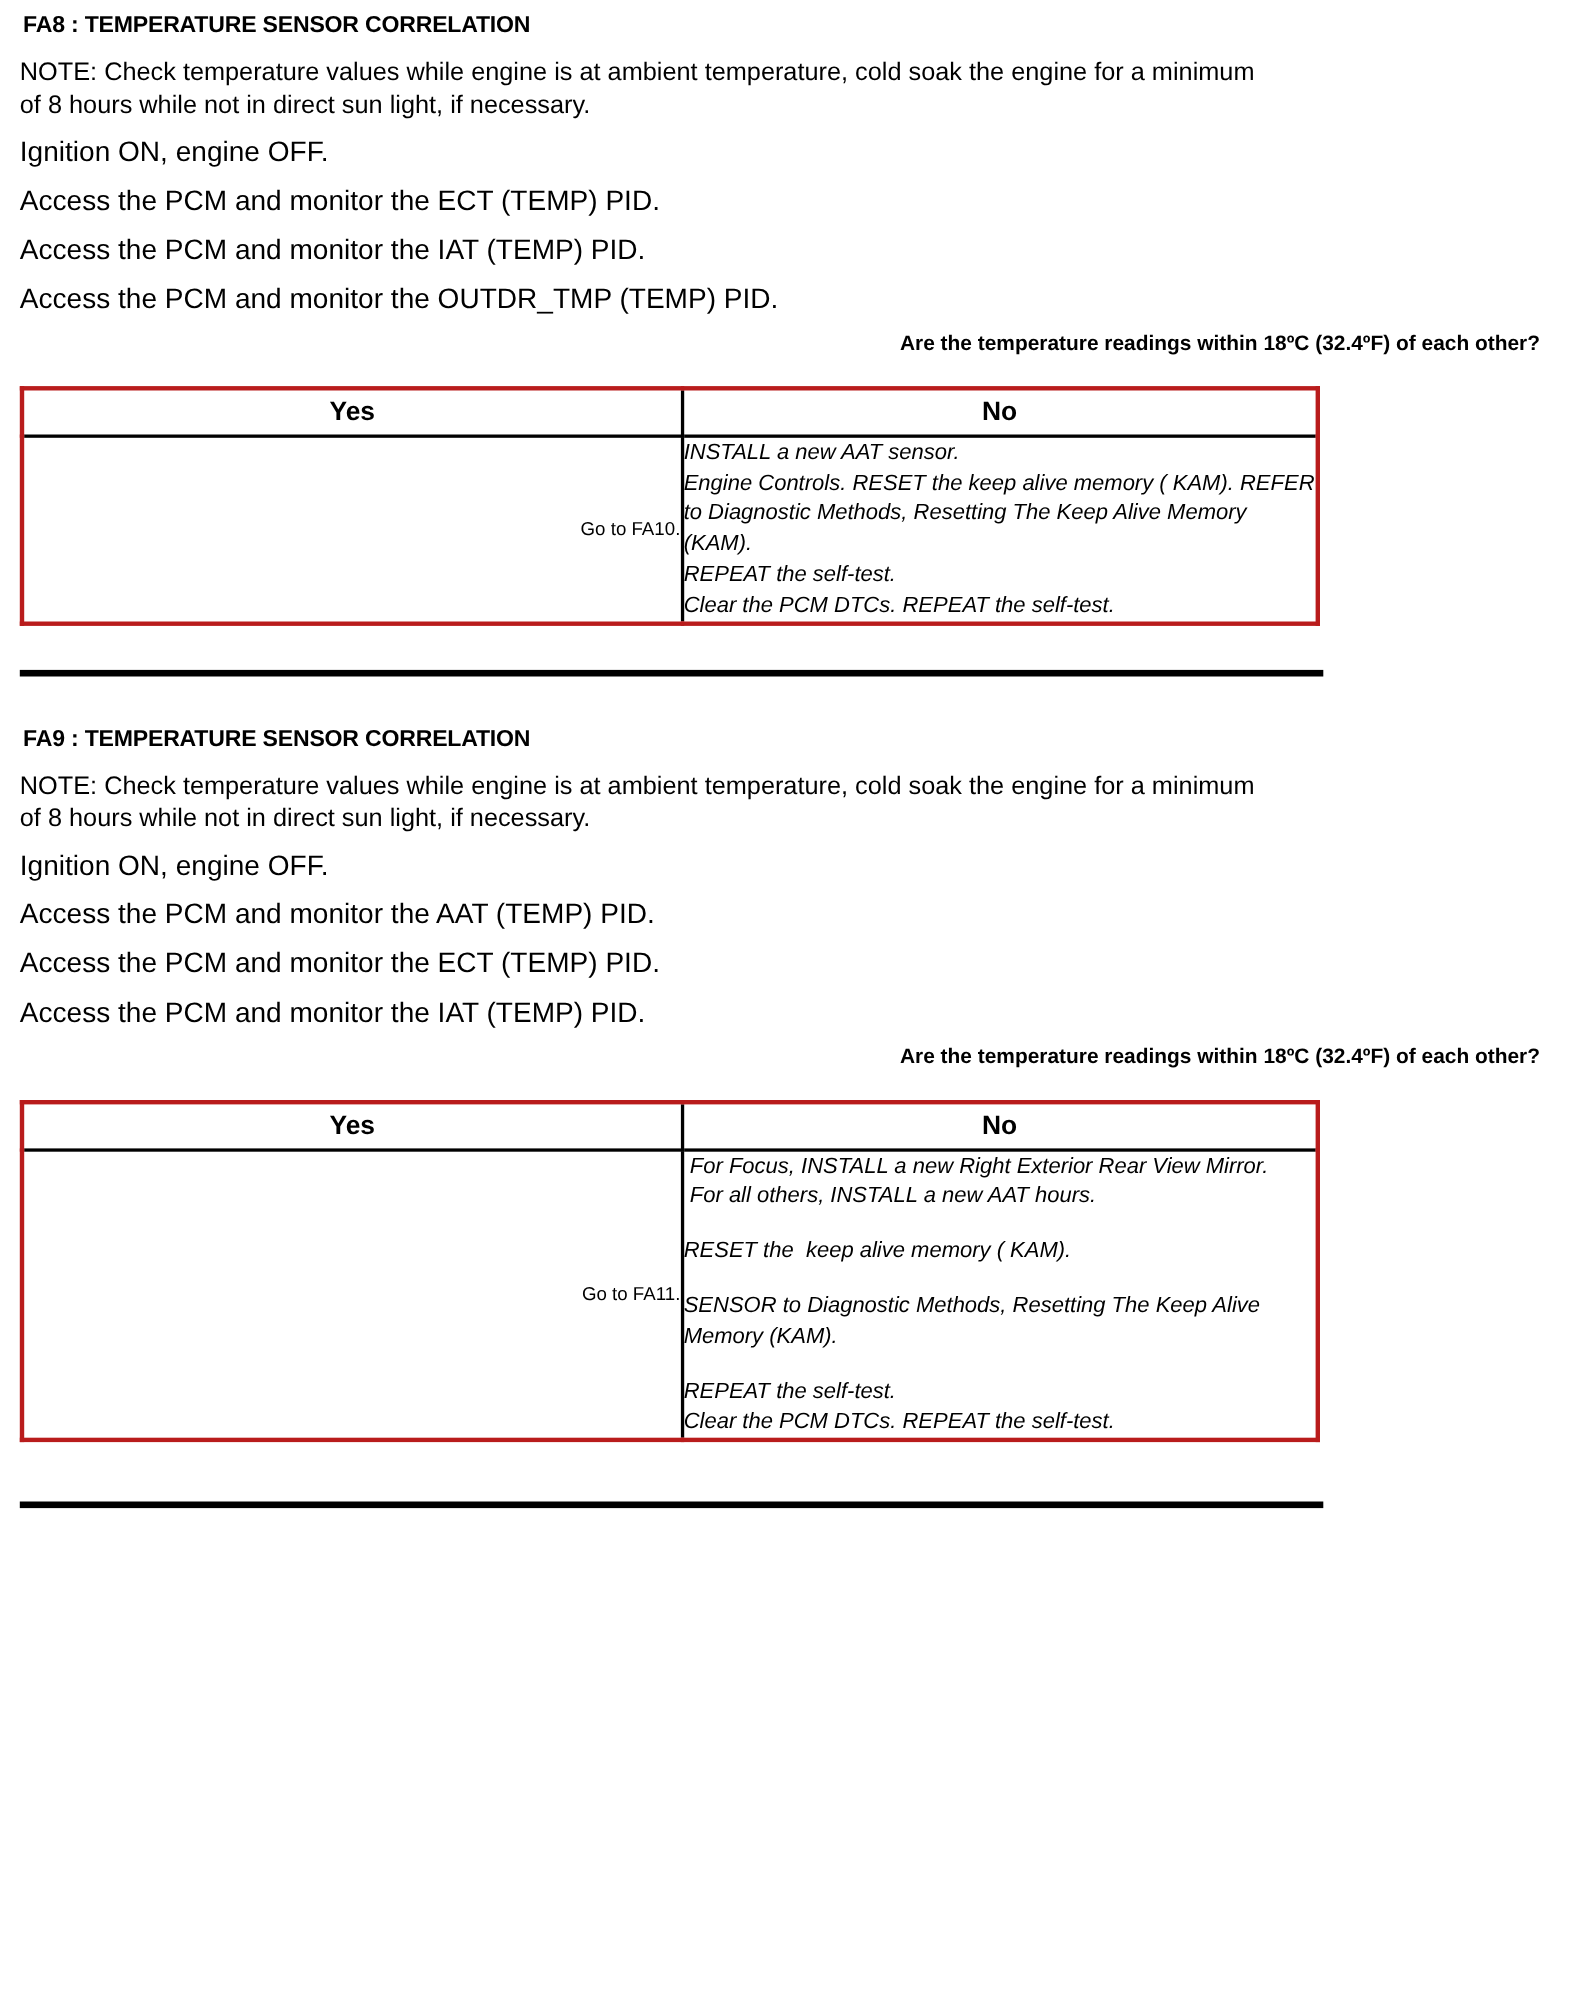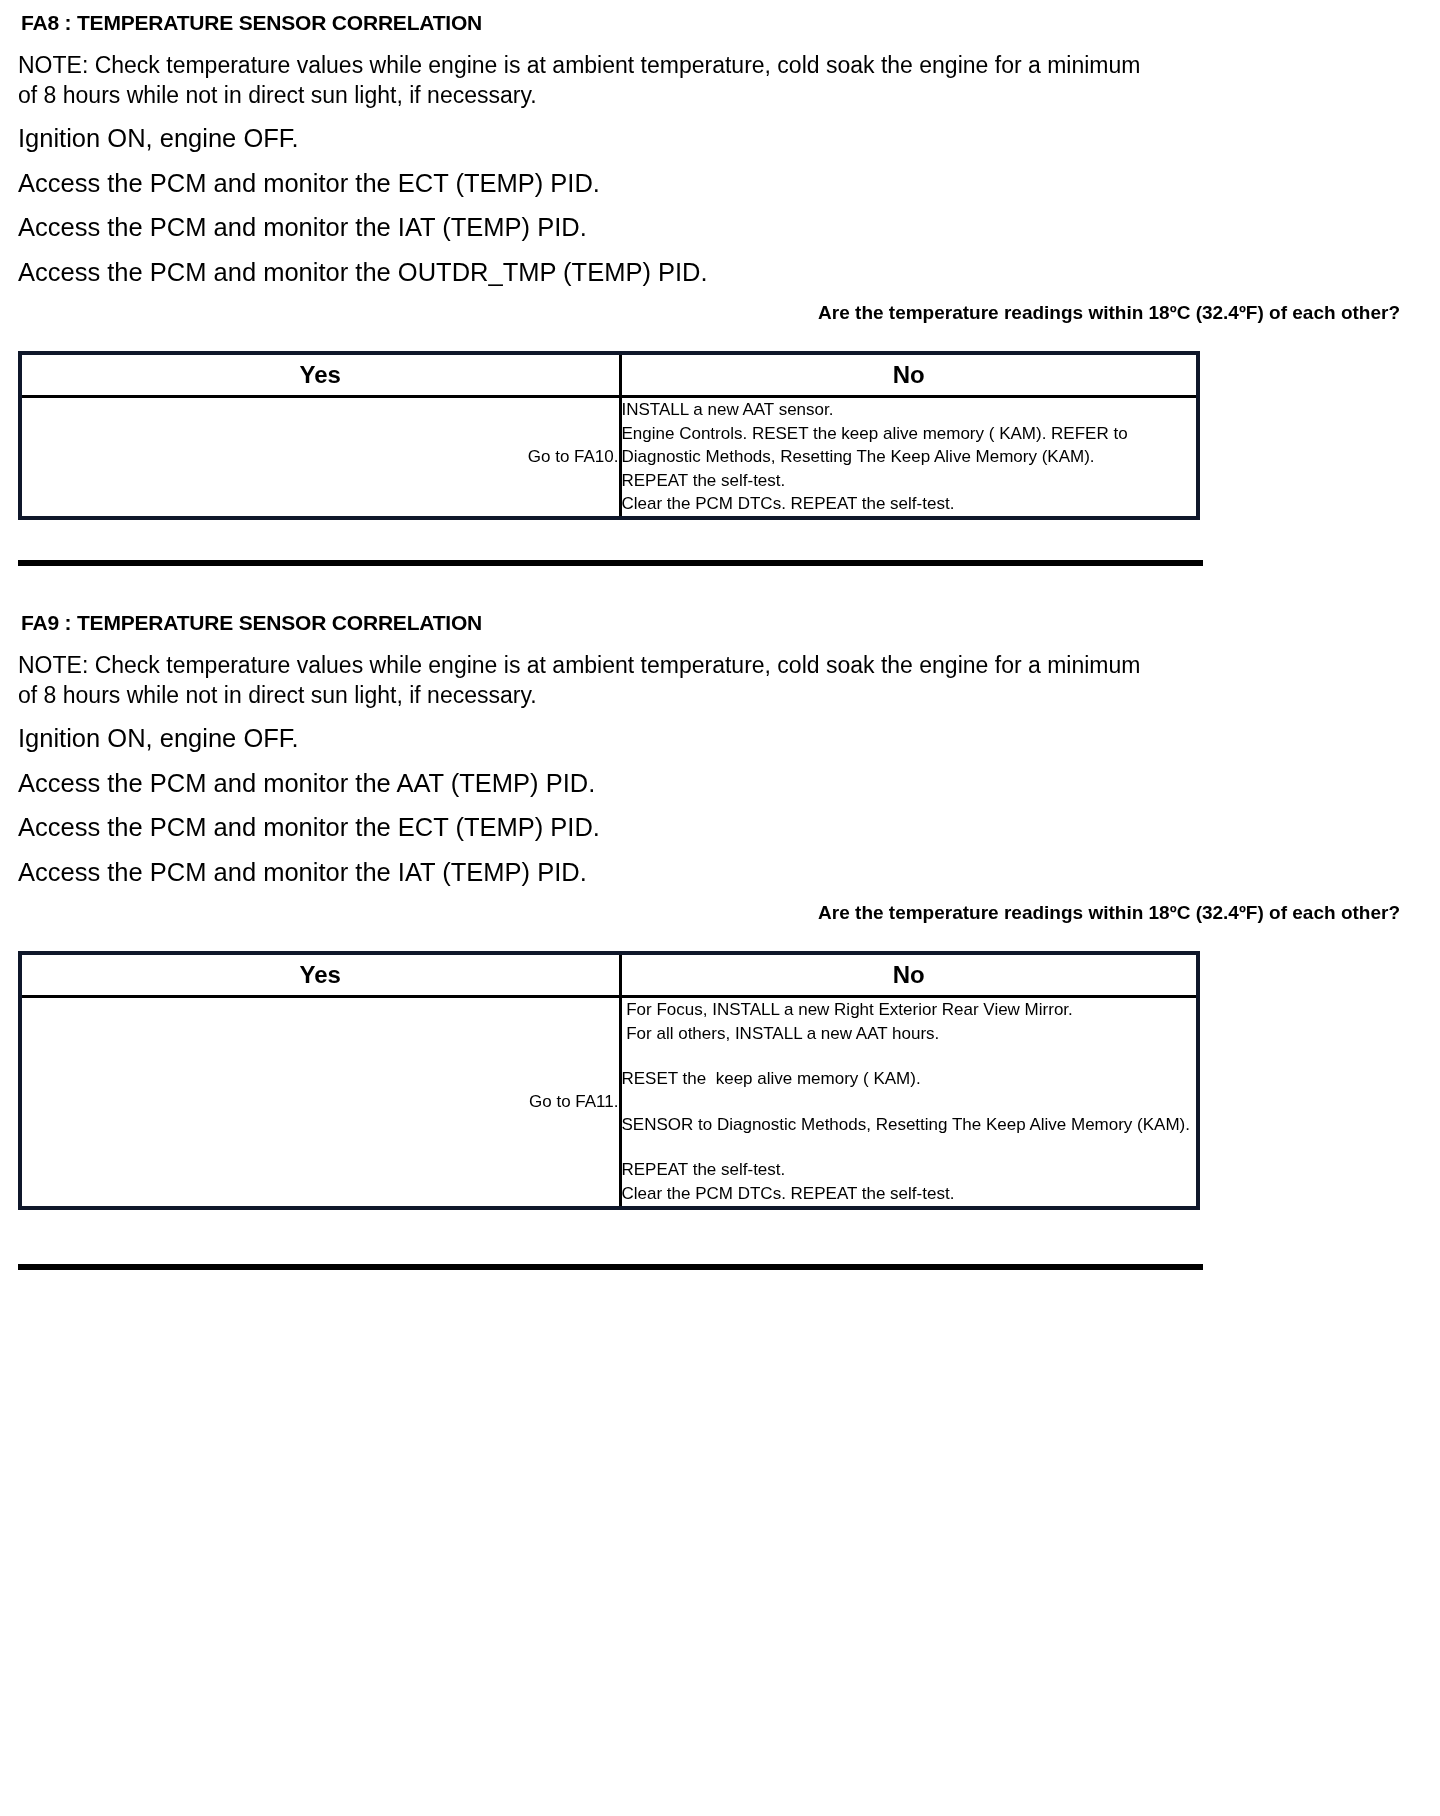--- a/index.html
+++ b/index.html
@@ -47,21 +47,21 @@
     font-weight: bold;
     line-height: 1.28;
     margin: 0 0 10px 0;
     text-align: right;
   }
   .decision-table {
     border-collapse: collapse;
     width: 1178px;
     margin-top: 26px;
     table-layout: fixed;
-    border: 4px solid #0f172a;
+    border: 4px solid #b91c1c;
   }
   .decision-table th,
   .decision-table td {
     border: 3px solid #000;
     vertical-align: middle;
     padding: 0;
   }
   .decision-table th {
     font-size: 24px;
     font-weight: bold;
@@ -74,23 +74,24 @@
   .cell-yes {
     text-align: right;
     font-size: 17px;
     vertical-align: middle;
   }
   .cell-no {
     vertical-align: top;
     padding: 6px 6px 6px 10px;
   }
   .no-line {
-    font-size: 17px;
+    font-size: 20px;
     line-height: 1.39;
     white-space: pre-wrap;
+    font-style: italic;
   }
   .no-line.gap { margin-top: 22px; }
   .rule {
     border: 0;
     border-top: 6px solid #000;
     margin: 40px 0 0 0;
     width: 1185px;
   }
   .rule.bottom { margin-top: 54px; }
   .spacer-lg { height: 44px; }

